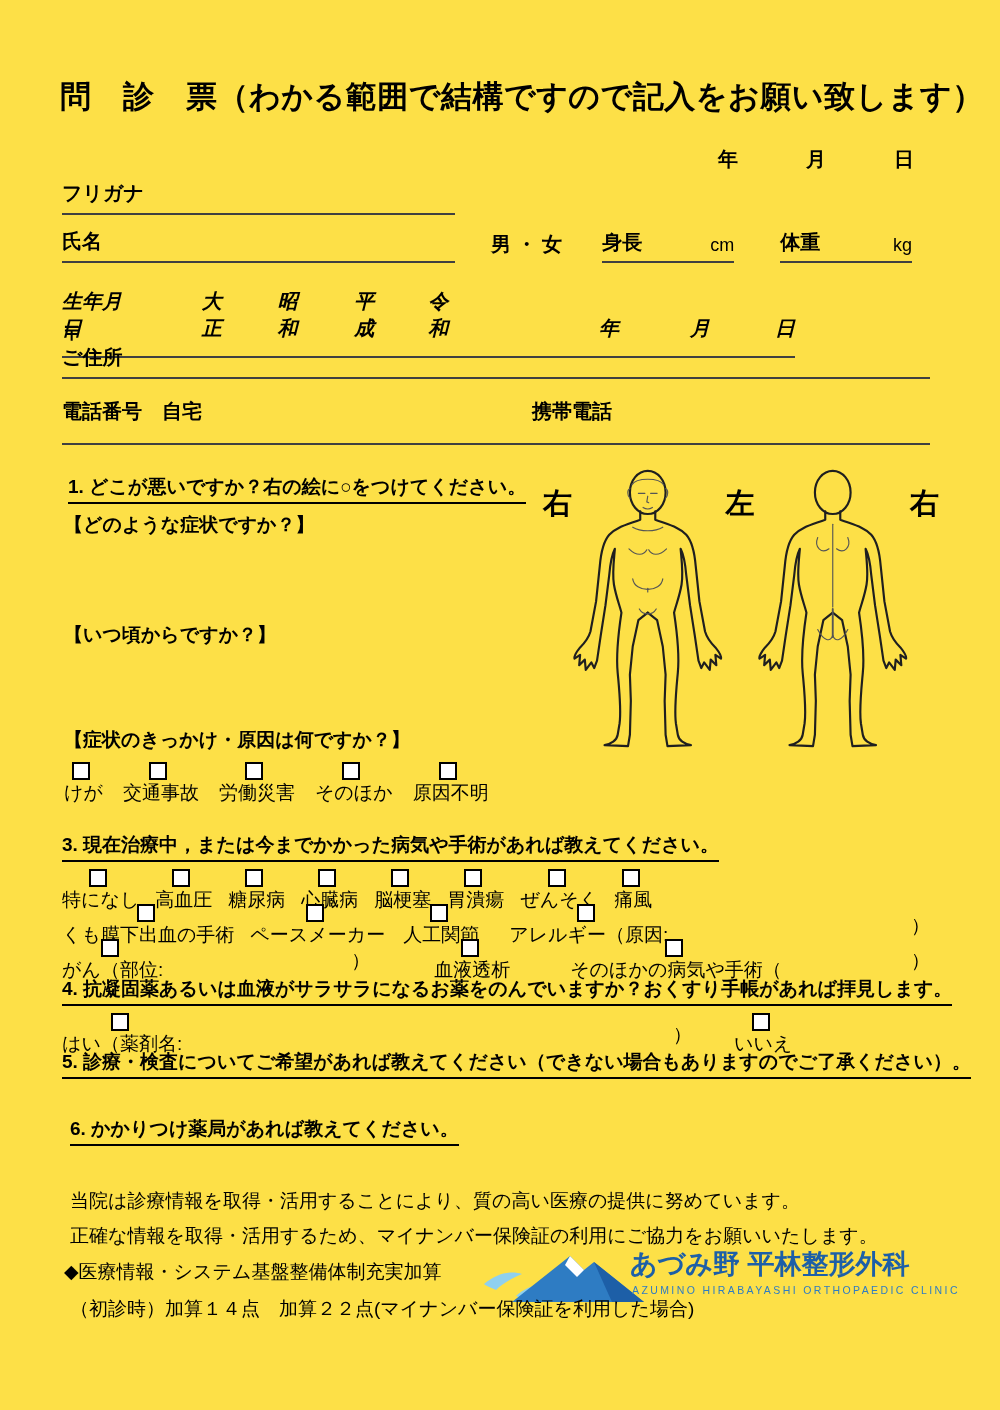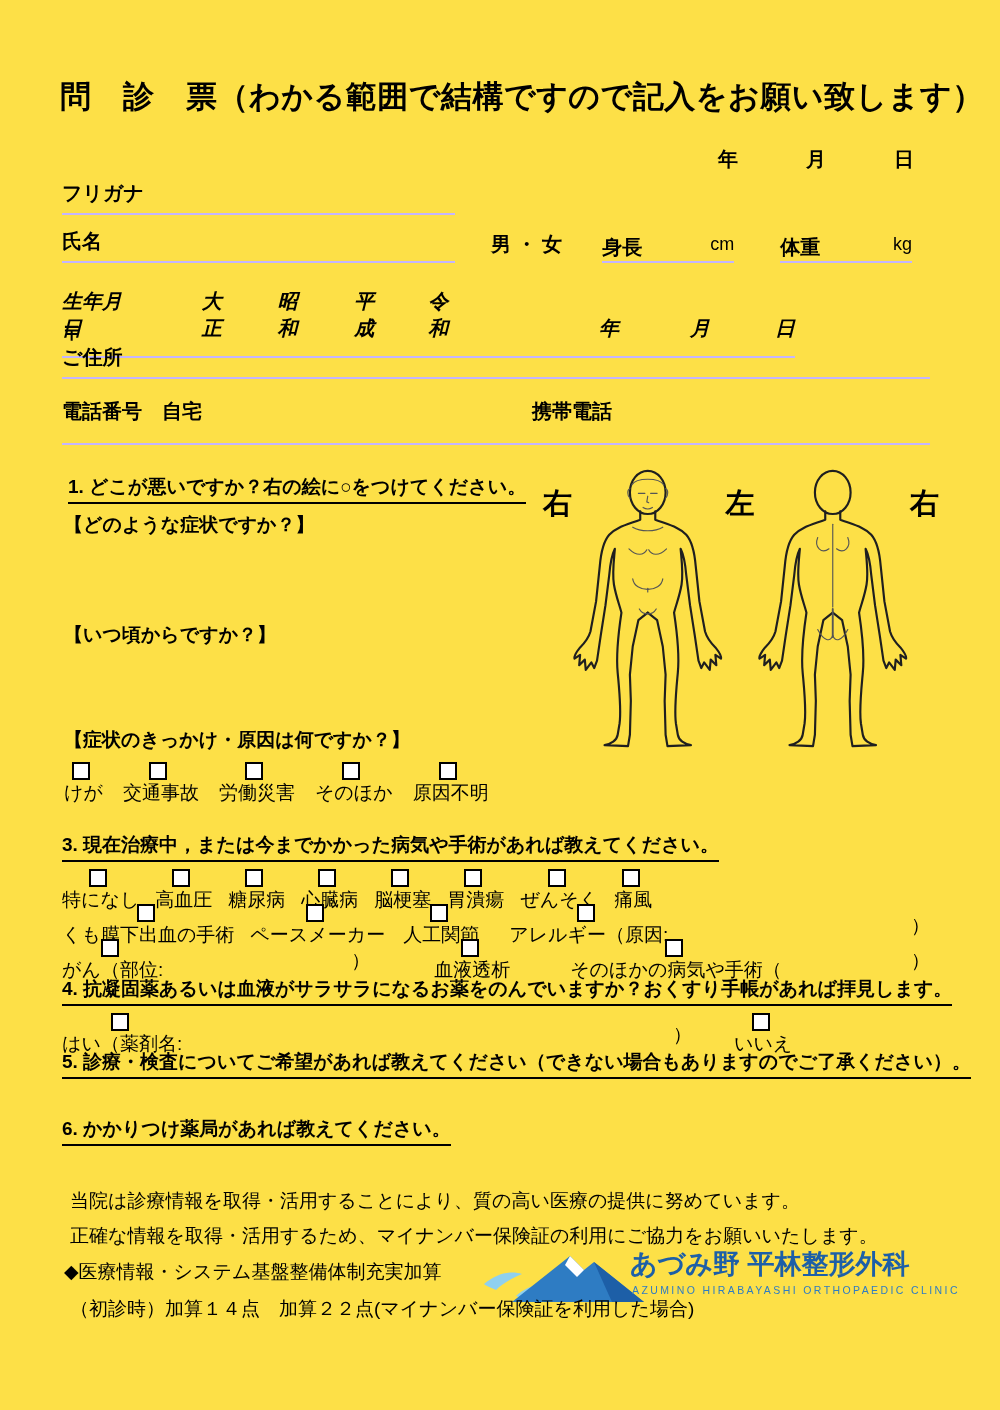--- a/index.html
+++ b/index.html
@@ -1,31 +1,31 @@
 <!DOCTYPE html>
 <html><head>
 <meta charset="utf-8">
 <style>
   html,body{margin:0;padding:0;background:#e8e8e8;}
   .page{position:relative;width:1000px;height:1410px;background:#fde047;margin:0 auto;
         font-family:"Liberation Sans","DejaVu Sans",sans-serif;color:#000;overflow:hidden;}
   .abs{position:absolute;}
   .title{font-size:31px;font-weight:700;letter-spacing:.5px;white-space:nowrap;}
   .lbl{font-size:20px;font-weight:600;}
-  .uline{border-bottom:2px solid #c4b5fd;}
+  .uline{border-bottom:2px solid #404040;}
   .row{display:flex;align-items:flex-end;}
   .h{font-size:19px;font-weight:700;white-space:nowrap;}
   .h-u{display:inline-block;border-bottom:2px solid #000;padding-bottom:2px;}
   .cbrow{display:flex;align-items:center;font-size:19px;font-weight:400;white-space:nowrap;}
   .cbitem{display:inline-flex;align-items:center;flex-direction:column;}
   .cb{display:inline-block;width:14px;height:14px;border:2px solid #000;margin-right:5px;flex:0 0 auto;background:#fff;}
   .sp{flex:1;}
   .bodylabel{font-size:29px;font-weight:600;}
   .datehdr{display:flex;justify-content:space-between;font-size:20px;font-weight:600;}
-  .hw{display:flex;align-items:flex-start;}
+  .hw{display:flex;align-items:flex-end;padding-bottom:5px;}
   .footer-txt{font-size:19px;font-weight:400;white-space:nowrap;}
   .clinic-name{font-size:27px;font-weight:700;white-space:nowrap;}
   .clinic-en{font-size:10.5px;font-weight:400;letter-spacing:2.4px;white-space:nowrap;}
   svg{display:block;}
 </style>
 </head>
 <body>
 
 <div class="page">
 
@@ -240,21 +240,21 @@
     <span class="cbitem" style="margin-left:42px;">
         <span class="cb"></span>
         <span>いいえ</span>
       </span>
   </div>
 
   <div class="abs" style="left:62px;top:1049px;">
     <span class="h h-u">5. 診療・検査についてご希望があれば教えてください（できない場合もありますのでご了承ください）。</span>
   </div>
 
-  <div class="abs" style="left:62px;top:1116px;">
+  <div class="abs" style="left:70px;top:1116px;">
     <span class="h h-u">6. かかりつけ薬局があれば教えてください。</span>
   </div>
 
   <div class="abs footer-txt" style="left:70px;top:1188px;">当院は診療情報を取得・活用することにより、質の高い医療の提供に努めています。</div>
   <div class="abs footer-txt" style="left:70px;top:1223px;">正確な情報を取得・活用するため、マイナンバー保険証の利用にご協力をお願いいたします。</div>
   <div class="abs footer-txt" style="left:64px;top:1259px;">◆医療情報・システム基盤整備体制充実加算</div>
   <div class="abs footer-txt" style="left:70px;top:1296px;z-index:3;">（初診時）加算１４点　加算２２点(マイナンバー保険証を利用した場合)</div>
 
   <div class="abs" style="left:482px;top:1246px;width:458px;height:66px;z-index:2;">
     <svg class="abs" style="left:0;top:4px;" width="180" height="58" viewBox="0 0 180 58">

